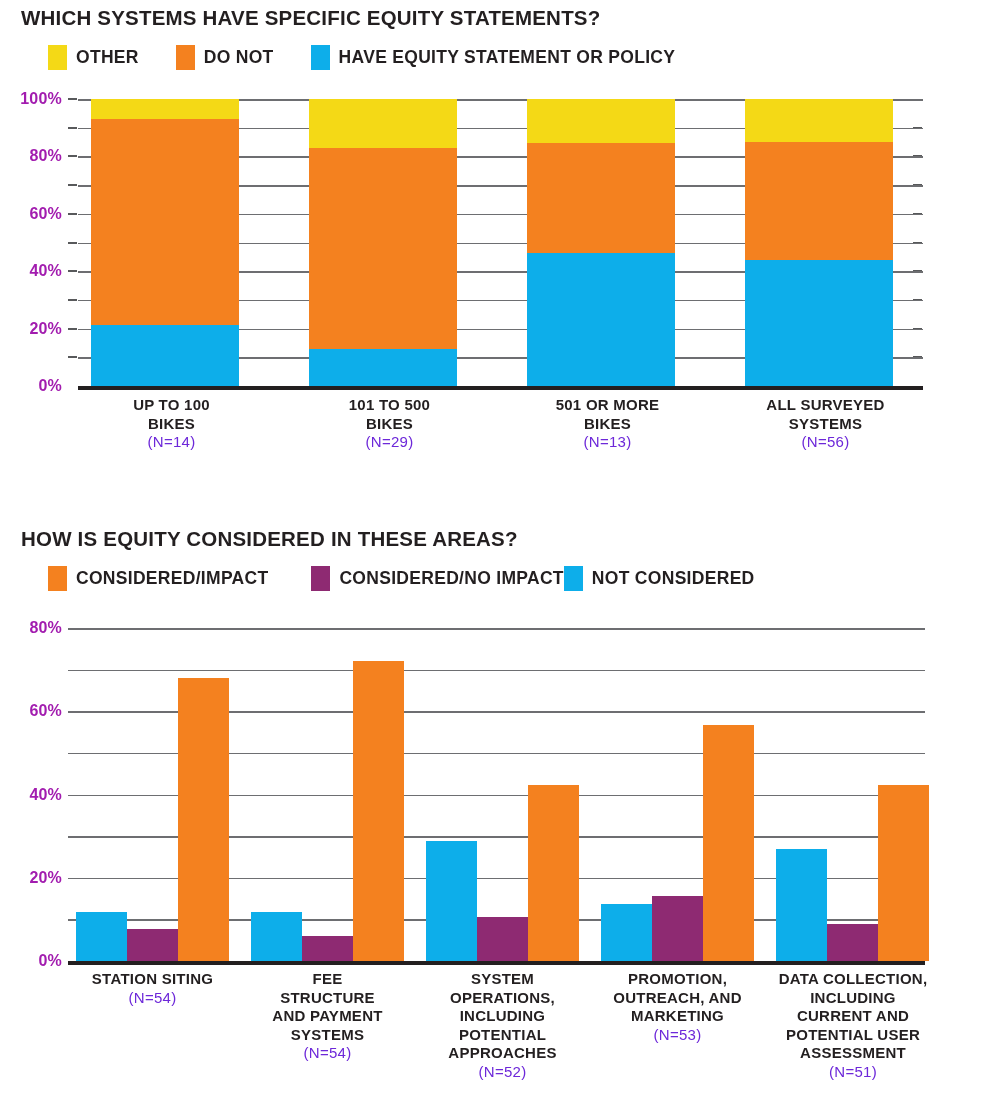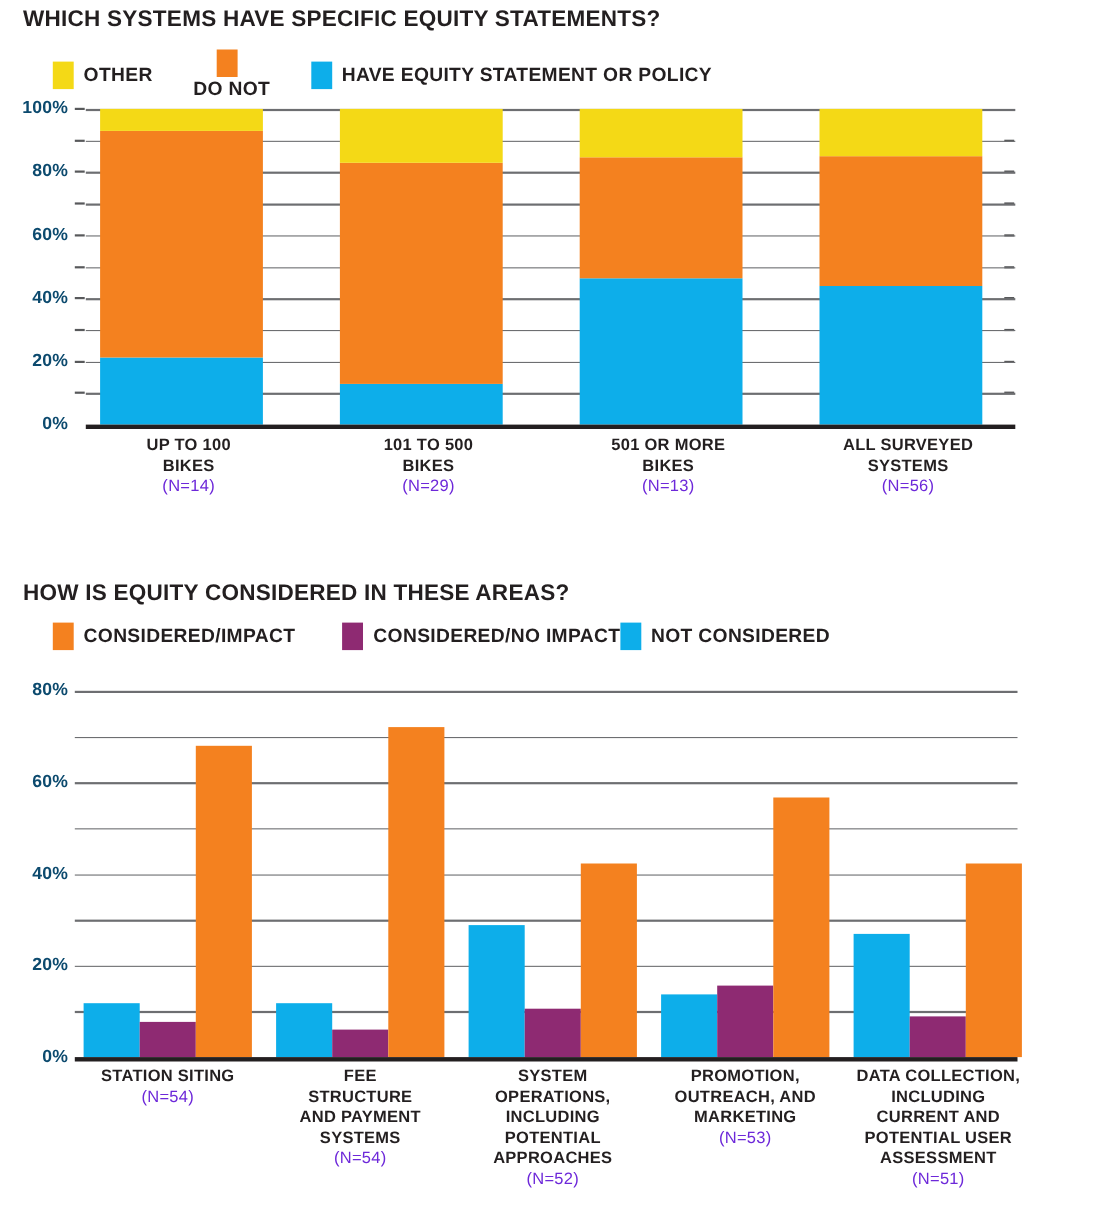--- a/index.html
+++ b/index.html
@@ -58,21 +58,21 @@
     width: 62px;
     height: 100%;
   }
   .y-label {
     position: absolute;
     right: 0;
     transform: translateY(-50%);
     font-size: 16px;
     font-weight: bold;
     letter-spacing: 0.2px;
-    color: #0c4a6e;
+    color: #a21caf;
     text-align: right;
     white-space: nowrap;
   }
   .y-tick {
     position: absolute;
     width: 9px;
     height: 2px;
     background: #58595b;
     transform: translateY(-1px);
   }
@@ -135,21 +135,21 @@
 
 <div class="chart-block" style="position:absolute; left:0; top:0; width:1000px; height:485px;">
 
   <div class="chart-title" style="position:absolute; left:21px; top:6px;">WHICH SYSTEMS HAVE SPECIFIC EQUITY STATEMENTS?</div>
 
   <div class="legend" style="position:absolute; left:48px; top:45px;">
     <div class="legend-item" style="margin-right:37px;">
       <span class="legend-swatch" style="background:#F4D916;"></span>
       <span class="legend-label">OTHER</span>
     </div>
-    <div class="legend-item" style="margin-right:37px;flex-direction:column;">
+    <div class="legend-item" style="margin-right:37px;">
       <span class="legend-swatch" style="background:#F4811F;"></span>
       <span class="legend-label">DO NOT</span>
     </div>
     <div class="legend-item">
       <span class="legend-swatch" style="background:#0DAEEA;"></span>
       <span class="legend-label">HAVE EQUITY STATEMENT OR POLICY</span>
     </div>
   </div>
 
   <div class="plot-wrap" style="position:absolute; left:0; top:99px; width:1000px; height:291px;">

